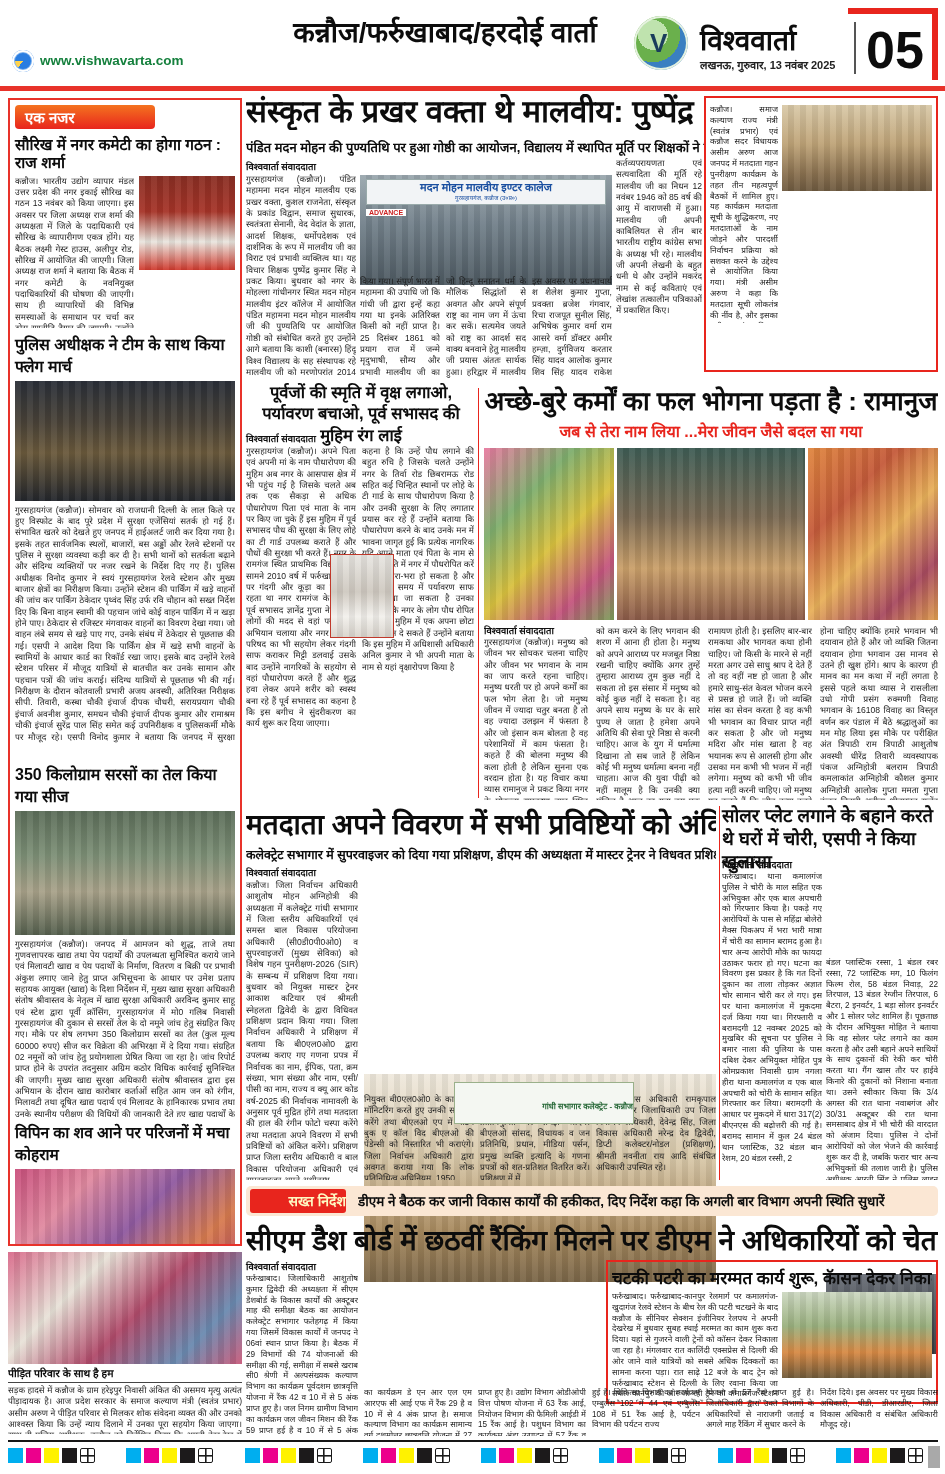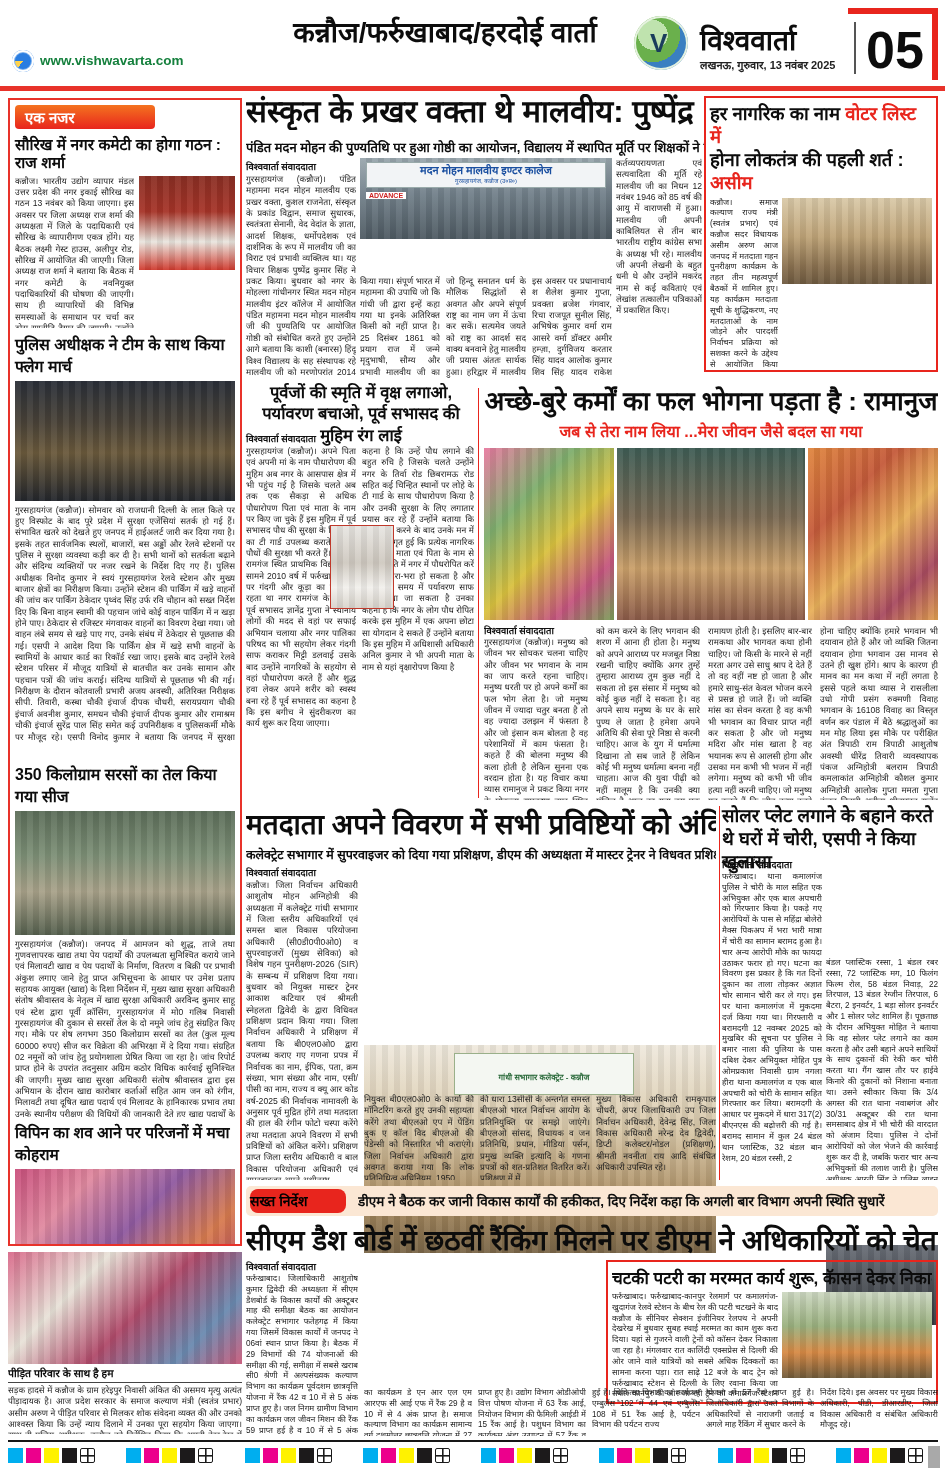--- a/index.html
+++ b/index.html
@@ -77,37 +77,33 @@
 <div class="abs" style="left:8px;top:1252px;width:234px;height:182px;overflow:hidden">
   <div class="ph ph-grief" style="width:100%;height:112px"></div>
   <div class="hl" style="font-size:10.5px;border-bottom:1px solid #444;padding:2px 0">पीड़ित परिवार के साथ है हम</div>
   <p class="bodytext" style="margin-top:2px;height:62px">सड़क हादसे में कन्नौज के ग्राम हरेइपुर निवासी अंकित की असमय मृत्यु अत्यंत पीड़ादायक है। आज प्रदेश सरकार के समाज कल्याण मंत्री (स्वतंत्र प्रभार) असीम अरुण ने पीड़ित परिवार से मिलकर शोक संवेदना व्यक्त की और उनको आश्वस्त किया कि उन्हें न्याय दिलाने में उनका पूरा सहयोग किया जाएगा। साथ ही पुलिस अधीक्षक, कन्नौज को निर्देशित किया कि अपनी देख-रेख में मामले की गहनता से जांच कराएं।</p>
 </div>
 
 <div class="abs hl" style="left:246px;top:94px;width:456px;font-size:31px;line-height:1.15;white-space:nowrap;overflow:hidden">संस्कृत के प्रखर वक्ता थे मालवीय: पुष्पेंद्र</div>
 <div class="abs hl" style="left:246px;top:138px;width:458px;font-size:13px;white-space:nowrap;overflow:hidden">पंडित मदन मोहन की पुण्यतिथि पर हुआ गोष्ठी का आयोजन, विद्यालय में स्थापित मूर्ति पर शिक्षकों ने किये पुष्प अर्पित</div>
 <div class="abs byline" style="left:246px;top:160px">विश्ववार्ता संवाददाता</div>
 <p class="abs bodytext" style="left:246px;top:174px;width:110px;height:202px">गुरसहायगंज (कन्नौज)। पंडित महामना मदन मोहन मालवीय एक प्रखर वक्ता, कुशल राजनेता, संस्कृत के प्रकांड विद्वान, समाज सुधारक, स्वतंत्रता सेनानी, वेद वेदांत के ज्ञाता, आदर्श शिक्षक, धर्मोपदेशक एवं दार्शनिक के रूप में मालवीय जी का विराट एवं प्रभावी व्यक्तित्व था। यह विचार शिक्षक पुष्पेंद्र कुमार सिंह ने प्रकट किया। बुधवार को नगर के मोहल्ला गांधीनगर स्थित मदन मोहन मालवीय इंटर कॉलेज में आयोजित पंडित महामना मदन मोहन मालवीय जी की पुण्यतिथि पर आयोजित गोष्ठी को संबोधित करते हुए उन्होंने आगे बताया कि काशी (बनारस) हिंदू विश्व विद्यालय के सह संस्थापक रहे मालवीय जी को मरणोपरांत 2014 में भारत के सर्वोच्च नागरिक सम्मान भारत रत्न से अलंकृत</p>
-<div class="abs ph ph-lead" style="left:360px;top:158px;width:252px;height:81px">
+<div class="abs ph ph-lead" style="left:360px;top:175px;width:252px;height:110px">
   <div style="position:absolute;left:6px;top:4px;right:6px;height:26px;background:#f2f4f6;border:1px solid #9aa;z-index:2;text-align:center">
     <span class="hl" style="font-size:11px;color:#1a4fa0;display:block;line-height:1.3">मदन मोहन मालवीय इण्टर कालेज</span>
     <span style="font-size:6px;color:#1a4fa0;display:block">गुरसहायगंज, कन्नौज (उ०प्र०)</span>
   </div>
   <span style="position:absolute;left:6px;top:34px;background:#fff;color:#c22;font-size:7px;font-weight:bold;padding:0 3px;z-index:2">ADVANCE</span>
 </div>
 <p class="abs bodytext" style="left:360px;top:276px;width:80px;height:102px">किया गया। संपूर्ण भारत में महामना की उपाधि जो कि गांधी जी द्वारा इन्हें कहा गया था इनके अतिरिक्त किसी को नहीं प्राप्त है। 25 दिसंबर 1861 को प्रयाग राज में जन्मे मृदुभाषी, सौम्य और प्रभावी मालवीय जी का व्यक्तित्व बहु आयामी था। इनका उद्देश्य काशी हिंदू विश्व विद्यालय के माध्यम से ऐसे आदर्श और राष्ट्रभक्त नागरिकों का निर्माण करना था</p>
 <p class="abs bodytext" style="left:446px;top:276px;width:80px;height:102px">जो हिन्दू सनातन धर्म के मौलिक सिद्धांतों से अवगत और अपने संपूर्ण राष्ट्र का नाम जग में ऊंचा कर सकें। सत्यमेव जयते को राष्ट्र का आदर्श सद वाक्य बनवाने हेतु मालवीय जी प्रयास अंततः सार्थक हुआ। हरिद्वार में मालवीय जी द्वारा आरंभ की गई गंगा आरती आज भी अनवरत रूप से गति मान है। राष्ट्र भक्ति, आत्म त्याग, समर्पण, निष्ठा,</p>
 <p class="abs bodytext" style="left:532px;top:276px;width:80px;height:102px">इस अवसर पर प्रधानाचार्य श शैलेश कुमार गुप्ता, प्रवक्ता ब्रजेश गंगवार, रिचा राजपूत सुनील सिंह, अभिषेक कुमार वर्मा राम आसरे वर्मा डॉक्टर अमीर हम्ज़ा, दुर्गविजय करतार सिंह यादव आलोक कुमार शिव सिंह यादव राकेश यादव आनंद राजन यादव कृष्ण कुमार रमेश चंद कुशवाहा अवनीश पटेल आदि शिक्षक एवं विद्यालय के छात्र एवं छात्राएं मौजूद रहे उपस्थित रहे।</p>
 <p class="abs bodytext" style="left:616px;top:158px;width:86px;height:220px">कर्तव्यपरायणता एवं सत्यवादिता की मूर्ति रहे मालवीय जी का निधन 12 नवंबर 1946 को 85 वर्ष की आयु में वाराणसी में हुआ। मालवीय जी अपनी काबिलियत से तीन बार भारतीय राष्ट्रीय कांग्रेस सभा के अध्यक्ष भी रहे। मालवीय जी अपनी लेखनी के बहुत धनी थे और उन्होंने मकरंद नाम से कई कविताएं एवं लेखांश तत्कालीन पत्रिकाओं में प्रकाशित किए।</p>
 
 <div class="abs" style="left:704px;top:96px;width:234px;height:276px;border:2px solid #e8251d;padding:4px;overflow:hidden">
-  <div class="hl" style="font-size:18.5px;line-height:1.25">
-    <span>हर नागरिक का नाम </span><span class="red">वोटर लिस्ट में</span><br>
-    <span>होना लोकतंत्र की पहली शर्त : </span><span class="red">असीम</span>
-  </div>
   <div style="margin-top:3px;overflow:hidden;height:218px">
     <span class="ph ph-meeting-tan" style="float:right;width:150px;height:86px;margin:0 0 3px 4px"></span>
     <p class="bodytext small">कन्नौज। समाज कल्याण राज्य मंत्री (स्वतंत्र प्रभार) एवं कन्नौज सदर विधायक असीम अरुण आज जनपद में मतदाता गहन पुनरीक्षण कार्यक्रम के तहत तीन महत्वपूर्ण बैठकों में शामिल हुए। यह कार्यक्रम मतदाता सूची के शुद्धिकरण, नए मतदाताओं के नाम जोड़ने और पारदर्शी निर्वाचन प्रक्रिया को सशक्त करने के उद्देश्य से आयोजित किया गया। मंत्री असीम अरुण ने कहा कि मतदाता सूची लोकतंत्र की नींव है, और इसका सही एवं निष्पक्ष अद्यतन हर नागरिक का अधिकार है। असीम अरुण ने बताया कि यह अभियान प्रत्येक बूथ स्तर तक चलाया जा रहा है, ताकि कोई भी पात्र मतदाता सूची से वंचित न रहे। उन्होंने कार्यकर्ताओं और अधिकारियों से अपील की कि नए मतदाताओं का सत्यापन, मृत व्यक्तियों के नाम हटाना और दोहरी प्रविष्टियों को सुधारना प्राथमिकता से किया जाए। मंत्री ने कहा 'लोकतंत्र की शक्ति जागरूक मतदाता से आती है। हर पात्र नागरिक का नाम मतदाता सूची में होना ही सबसे बड़ा लोकतांत्रिक अधिकार है।' उन्होंने युवाओं से विशेष रूप से मतदान के प्रति जागरूक होने और निर्वाचन प्रक्रिया में सक्रिय भागीदारी की अपील की। 'मतदाता सूची का शुद्धिकरण केवल चुनाव की प्रक्रिया नहीं, बल्कि लोकतंत्र की आत्मा को सशक्त करने का अभियान है। सबसे पहले समाज कल्याण मंत्री असीम अरुण आज ठठिया में मतदाता पुनरीक्षण कार्यक्रम में शामिल हुए।</p>
   </div>
 </div>
 
 <div class="abs hl center" style="left:246px;top:382px;width:230px;font-size:16.5px;line-height:1.3">पूर्वजों की स्मृति में वृक्ष लगाओ, पर्यावरण बचाओ, पूर्व सभासद की मुहिम रंग लाई</div>
 <div class="abs byline" style="left:246px;top:432px">विश्ववार्ता संवाददाता</div>
 <div class="abs ph ph-portrait-white" style="left:330px;top:444px;width:64px;height:84px;border:1px solid #c0392b;z-index:3"></div>
 <p class="abs bodytext" style="left:246px;top:446px;width:110px;height:352px">गुरसहायगंज (कन्नौज)। अपने पिता एवं अपनी मां के नाम पौधारोपण की मुहिम अब नगर के आसपास क्षेत्र में भी पहुंच गई है जिसके चलते अब तक एक सैकड़ा से अधिक पौधारोपण पिता एवं माता के नाम पर किए जा चुके हैं इस मुहिम में पूर्व सभासद पौध की सुरक्षा के लिए लोहे का टी गार्ड उपलब्ध कराते हैं और पौधों की सुरक्षा भी करते हैं। नगर के रामगंज स्थित प्राथमिक विद्यालय के सामने 2010 वर्ष में फर्रुखाबाद रोड पर गंदगी और कूड़ा का ढेर लगा रहता था नगर रामगंज के निवासी पूर्व सभासद ज्ञानेंद्र गुप्ता ने स्थानीय लोगों की मदद से वहां पर सफाई अभियान चलाया और नगर पालिका परिषद का भी सहयोग लेकर गंदगी साफ कराकर मिट्टी डलवाई उसके बाद उन्होंने नागरिकों के सहयोग से वहां पौधारोपण करते हैं और शुद्ध हवा लेकर अपने शरीर को स्वस्थ बना रहे हैं पूर्व सभासद का कहना है कि इस बगीच ने सुंदरीकरण का कार्य शुरू कर दिया जाएगा।</p>
@@ -128,38 +124,38 @@
 </div>
 <p class="abs bodytext" style="left:596px;top:626px;width:104px;height:174px">को कम करने के लिए भगवान की शरण में आना ही होता है। मनुष्य को अपने आराध्य पर मजबूत निष्ठा रखनी चाहिए क्योंकि अगर तुम्हें तुम्हारा आराध्य तुम कुछ नहीं दे सकता तो इस संसार में मनुष्य को कोई कुछ नहीं दे सकता है। वह अपने साथ मनुष्य के घर के सारे पुण्य ले जाता है हमेशा अपने अतिथि की सेवा पूरे निष्ठा से करनी चाहिए। आज के युग में धर्मात्मा दिखाना तो सब जाते हैं लेकिन कोई भी मनुष्य धर्मात्मा बनना नहीं चाहता। आज की युवा पीढ़ी को नहीं मालूम है कि उनकी क्या मंजिल है आज का युवा बस एक अच्छा घर, एक अच्छा पार्टनर और एक अच्छी जॉब इन सब के अलावा युवा को अपने मां-बाप कि भी जरूरत नहीं है। मनुष्य के अंदर जो</p>
 <p class="abs bodytext" style="left:708px;top:626px;width:104px;height:174px">रामायण होती है। इसलिए बार-बार रामकथा और भागवत कथा होनी चाहिए। जो किसी के मारने से नहीं मरता अगर उसे साधु श्राप दे देते हैं तो वह वहीं नष्ट हो जाता है और हमारे साधु-संत केवल भोजन करने से प्रसन्न हो जाते हैं। जो व्यक्ति मांस का सेवन करता है वह कभी भी भगवान का विचार प्राप्त नहीं कर सकता है और जो मनुष्य मदिरा और मांस खाता है वह भयानक रूप से आलसी होगा और उसका मन कभी भी भजन में नहीं लगेगा। मनुष्य को कभी भी जीव हत्या नहीं करनी चाहिए। जो मनुष्य यह कहते हैं कि जीव हत्या करने से भगवान खुश होते हैं लेकिन वह ऐसा करने से और भी ज्यादा रुष्ट हो जाते हैं इसलिए मनुष्य को कभी भी जीव हत्या</p>
 <p class="abs bodytext" style="left:820px;top:626px;width:118px;height:174px">होना चाहिए क्योंकि हमारे भगवान भी दयावान होते हैं और जो व्यक्ति जितना दयावान होगा भगवान उस मानव से उतने ही खुश होंगे। श्राप के कारण ही मानव का मन कथा में नहीं लगता है इससे पहले कथा व्यास ने रासलीला उधो गोपी प्रसंग रुक्मणी विवाह भगवान के 16108 विवाह का विस्तृत वर्णन कर पंडाल में बैठे श्रद्धालुओं का मन मोह लिया इस मौके पर परीक्षित अंत त्रिपाठी राम त्रिपाठी आशुतोष अवस्थी धीरेंद्र तिवारी व्यवस्थापक पंकज अग्निहोत्री बलराम त्रिपाठी कमलाकांत अग्निहोत्री कौशल कुमार अग्निहोत्री आलोक गुप्ता ममता गुप्ता कंचन तिवारी अनीता श्रीवास्तव राजेंद्र कुशवाहा ज्योति तिवारी प्रांशु तिवारी सहित महिला एवं पुरुष श्रद्धालु गण मौजूद रहे।</p>
 
 <div class="abs hl" style="left:246px;top:804px;width:470px;font-size:28px;white-space:nowrap;overflow:hidden">मतदाता अपने विवरण में सभी प्रविष्टियों को अंकित करें</div>
 <div class="abs hl" style="left:246px;top:846px;width:470px;font-size:12.5px;white-space:nowrap;overflow:hidden">कलेक्ट्रेट सभागार में सुपरवाइजर को दिया गया प्रशिक्षण, डीएम की अध्यक्षता में मास्टर ट्रेनर ने विधवत प्रशिक्षण दिया</div>
 <div class="abs byline" style="left:246px;top:866px">विश्ववार्ता संवाददाता</div>
 <p class="abs bodytext" style="left:246px;top:880px;width:112px;height:300px">कन्नौज। जिला निर्वाचन अधिकारी आशुतोष मोहन अग्निहोत्री की अध्यक्षता में कलेक्ट्रेट गांधी सभागार में जिला स्तरीय अधिकारियों एवं समस्त बाल विकास परियोजना अधिकारी (सी0डी0पी0ओ0) व सुपरवाइजरों (मुख्य सेविका) को विशेष गहन पुनरीक्षण-2026 (SIR) के सम्बन्ध में प्रशिक्षण दिया गया। बुधवार को नियुक्त मास्टर ट्रेनर आकाश कटियार एवं श्रीमती स्नेहलता द्विवेदी के द्वारा विधिवत प्रशिक्षण प्रदान किया गया। जिला निर्वाचन अधिकारी ने प्रशिक्षण में बताया कि बी0एल0ओ0 द्वारा उपलब्ध कराए गए गणना प्रपत्र में निर्वाचक का नाम, ईपिक, पता, क्रम संख्या, भाग संख्या और नाम, एसी/पीसी का नाम, राज्य व क्यू आर कोड वर्ष-2025 की निर्वाचक नामावली के अनुसार पूर्व मुद्रित होंगे तथा मतदाता की हाल की रंगीन फोटो चस्पा करेंगे तथा मतदाता अपने विवरण में सभी प्रविष्टियों को अंकित करेंगे। प्रशिक्षण प्राप्त जिला स्तरीय अधिकारी व बाल विकास परियोजना अधिकारी एवं सुपरवाइजर अपने अधीनस्थ</p>
 <div class="abs ph ph-hall" style="left:364px;top:880px;width:352px;height:208px">
-  <div style="position:absolute;left:90px;top:8px;width:180px;height:42px;background:#f4f7f2;border:1px solid #9ab08a;z-index:2;text-align:center;padding-top:12px">
+  <div style="position:absolute;left:90px;top:8px;width:180px;height:42px;background:#f4f7f2;border:1px solid #9ab08a;z-index:2;text-align:right;padding-top:12px">
     <span style="font-size:8px;color:#2a6a3a;font-weight:bold">गांधी सभागार कलेक्ट्रेट - कन्नौज</span>
   </div>
 </div>
 <p class="abs bodytext" style="left:364px;top:1094px;width:110px;height:86px">नियुक्त बी0एल0ओ0 के कार्यों की मॉनिटरिंग करते हुए उनकी सहायता करेंगे तथा बीएलओ एप में पेंडिंग बुक ए कॉल विद बीएलओ की पेंडेन्सी को निस्तारित भी कराएंगे। जिला निर्वाचन अधिकारी द्वारा अवगत कराया गया कि लोक प्रतिनिधित्व अधिनियम, 1950</p>
 <p class="abs bodytext" style="left:480px;top:1094px;width:110px;height:86px">की धारा 13सीसी के अन्तर्गत समस्त बीएलओ भारत निर्वाचन आयोग के प्रतिनियुक्ति पर समझे जाएंगे। बीएलओ सांसद, विधायक व जन प्रतिनिधि, प्रधान, मीडिया पर्सन, प्रमुख व्यक्ति इत्यादि के गणना प्रपत्रों को शत-प्रतिशत वितरित करें। प्रशिक्षण में में</p>
 <p class="abs bodytext" style="left:596px;top:1094px;width:120px;height:86px">मुख्य विकास अधिकारी रामकृपाल चौधरी, अपर जिलाधिकारी उप जिला निर्वाचन अधिकारी, देवेन्द्र सिंह, जिला विकास अधिकारी नरेन्द्र देव द्विवेदी, डिप्टी कलेक्टर/नोडल (प्रशिक्षण), श्रीमती नवनीता राय आदि संबंधित अधिकारी उपस्थित रहे।</p>
 
 <div class="abs vline" style="left:719px;top:806px;height:374px"></div>
 
 <div class="abs hl" style="left:722px;top:804px;width:216px;font-size:18.5px;line-height:1.25">सोलर प्लेट लगाने के बहाने करते थे घरों में चोरी, एसपी ने किया खुलासा</div>
 <div class="abs byline" style="left:722px;top:858px">विश्ववार्ता संवाददाता</div>
 <div class="abs ph ph-police-line" style="left:826px;top:872px;width:112px;height:80px"></div>
 <p class="abs bodytext small" style="left:722px;top:872px;width:100px;height:308px">फर्रुखाबाद। थाना कमालगंज पुलिस ने चोरी के माल सहित एक अभियुक्त और एक बाल अपचारी को गिरफ्तार किया है। पकड़े गए आरोपियों के पास से महिंद्रा बोलेरो मैक्स पिकअप में भरा भारी मात्रा में चोरी का सामान बरामद हुआ है। चार अन्य आरोपी मौके का फायदा उठाकर फरार हो गए। घटना का विवरण इस प्रकार है कि गत दिनों दुकान का ताला तोड़कर अज्ञात चोर सामान चोरी कर ले गए। इस पर थाना कमालगंज में मुकदमा दर्ज किया गया था। गिरफ्तारी व बरामदगी 12 नवम्बर 2025 को मुखबिर की सूचना पर पुलिस ने बमार नाला की पुलिया के पास दबिश देकर अभियुक्त मोहित पुत्र ओमप्रकाश निवासी ग्राम नगला हीरा थाना कमालगंज व एक बाल अपचारी को चोरी के सामान सहित गिरफ्तार कर लिया। बरामदगी के आधार पर मुकदमे में धारा 317(2) बीएनएस की बढ़ोत्तरी की गई है। बरामद सामान में कुल 24 बंडल थान प्लास्टिक, 32 बंडल बान रेशम, 20 बंडल रस्सी, 2</p>
 <p class="abs bodytext small" style="left:826px;top:958px;width:112px;height:222px">बंडल प्लास्टिक रस्सा, 1 बंडल रबर रस्सा, 72 प्लास्टिक मग, 10 फिलंग फिल्म रोल, 58 बंडल निवाड़, 22 तिरपाल, 13 बंडल रेग्जीन तिरपाल, 6 बैटरा, 2 इनवर्टर, 1 बड़ा सोलर इनवर्टर और 1 सोलर प्लेट शामिल हैं। पूछताछ के दौरान अभियुक्त मोहित ने बताया कि वह सोलर प्लेट लगाने का काम करता है और उसी बहाने अपने साथियों के साथ दुकानों की रेकी कर चोरी करता था। गैंग खास तौर पर हाईवे किनारे की दुकानों को निशाना बनाता था। उसने स्वीकार किया कि 3/4 अगस्त की रात थाना नवाबगंज और 30/31 अक्टूबर की रात थाना समसाबाद क्षेत्र में भी चोरी की वारदात को अंजाम दिया। पुलिस ने दोनों आरोपियों को जेल भेजने की कार्रवाई शुरू कर दी है, जबकि फरार चार अन्य अभियुक्तों की तलाश जारी है। पुलिस अधीक्षक आरती सिंह ने पुलिस लाइन में घटना का खुलासा किया।</p>
 
 <div class="abs" style="left:246px;top:1186px;width:692px;height:30px;background:#fbe7d4;border-radius:5px">
-  <span class="abs" style="left:4px;top:3px;width:96px;height:24px;background:#e8251d;color:#000000;font-weight:bold;font-size:14px;text-align:left;border-radius:8px;padding-top:2px">सख्त निर्देश</span>
+  <span class="abs" style="left:4px;top:3px;width:96px;height:24px;background:#e8251d;color:#fef9c3;font-weight:bold;font-size:14px;text-align:right;border-radius:3px;padding-top:2px">सख्त निर्देश</span>
   <span class="abs hl" style="left:112px;top:6px;width:574px;font-size:13.5px;white-space:nowrap;overflow:hidden">डीएम ने बैठक कर जानी विकास कार्यों की हकीकत, दिए निर्देश कहा कि अगली बार विभाग अपनी स्थिति सुधारें</span>
 </div>
 
 <div class="abs hl" style="left:246px;top:1220px;width:692px;font-size:28px;white-space:nowrap;overflow:hidden">सीएम डैश बोर्ड में छठवीं रैंकिंग मिलने पर डीएम ने अधिकारियों को चेताया</div>
 <div class="abs byline" style="left:246px;top:1260px">विश्ववार्ता संवाददाता</div>
 <p class="abs bodytext small" style="left:246px;top:1274px;width:112px;height:160px">फर्रुखाबाद। जिलाधिकारी आशुतोष कुमार द्विवेदी की अध्यक्षता में सीएम डैशबोर्ड के विकास कार्यों की अक्टूबर माह की समीक्षा बैठक का आयोजन कलेक्ट्रेट सभागार फतेहगढ़ में किया गया जिसमें विकास कार्यों में जनपद ने 06वां स्थान प्राप्त किया है। बैठक में 29 विभागों की 74 योजनाओं की समीक्षा की गई, समीक्षा में सबसे खराब सी0 श्रेणी में अल्पसंख्यक कल्याण विभाग का कार्यक्रम पूर्वदशम छात्रवृत्ति योजना में रैंक 42 व 10 में से 5 अंक प्राप्त हुए है। जल निगम ग्रामीण विभाग का कार्यक्रम जल जीवन मिशन की रैंक 59 प्राप्त हुई है व 10 में से 5 अंक प्राप्त हुए है। ग्राम्य विकास विभाग</p>
 
 <div class="abs" style="left:606px;top:1260px;width:332px;height:144px;border:2px solid #e8251d;padding:4px;overflow:hidden">
   <div class="hl" style="font-size:17px;white-space:nowrap;overflow:hidden">चटकी पटरी का मरम्मत कार्य शुरू, कॅासन देकर निकाली जा रहीं ट्रेनें</div>
   <div style="margin-top:3px;overflow:hidden;height:112px">

